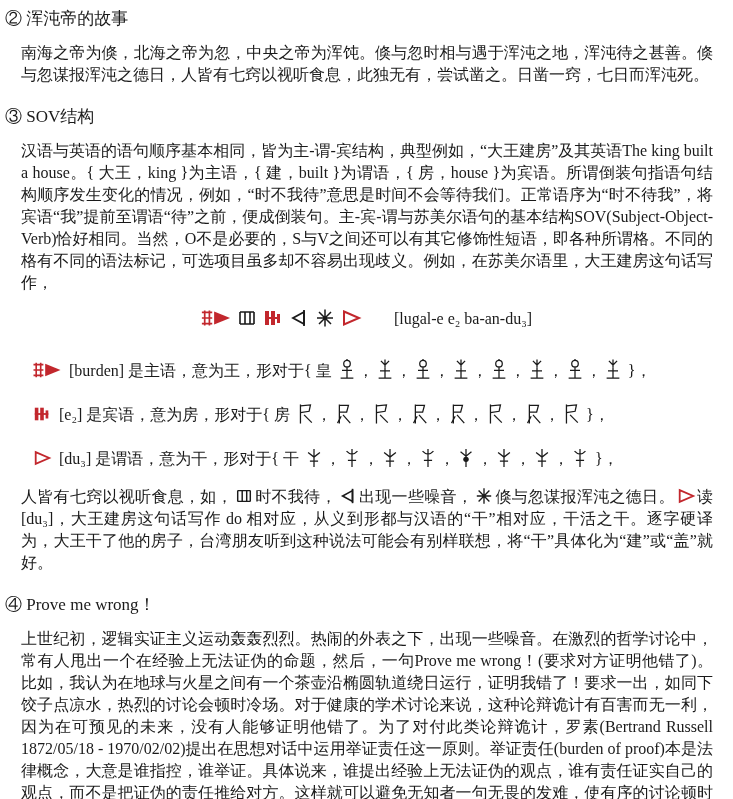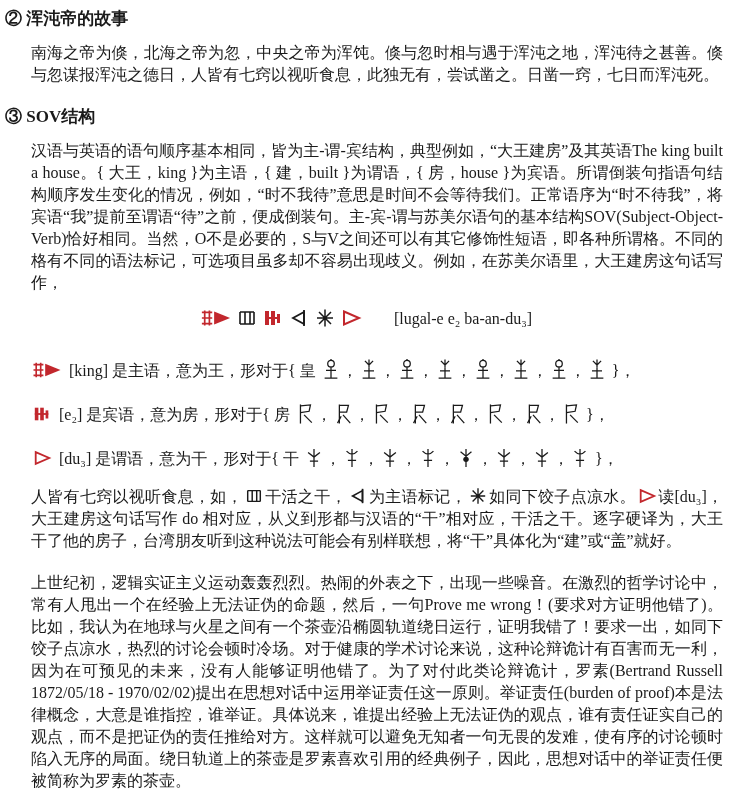--- a/index.html
+++ b/index.html
@@ -10,26 +10,26 @@
   *{box-sizing:border-box;}
   html,body{margin:0;padding:0;}
   body{
     width:733px;height:799px;overflow:hidden;
     background:var(--bg);color:var(--text);
     font-family:"Liberation Serif","DejaVu Serif",serif;
     font-size:16px;line-height:22px;
   }
   .page{padding:8px 6px 0 5px;}
   .section-heading{
-    font-size:17px;font-weight:bold;line-height:22px;
+    font-size:17px;font-weight:normal;line-height:22px;
     margin:0 0 12px 0;
   }
   .h-gap-top{margin-top:4px;}
   .para{
-    margin:0 0 20px 26px;width:692px;
+    margin:0 0 20px 16px;width:692px;
     line-height:22px;text-align:justify;
   }
   .para.tight{margin-bottom:14px;}
   
   .cune-line{
     text-align:center;margin:14px 0 20px 0;height:26px;
   }
   .cune-line .caption{margin-left:28px;}
   
   svg.cune{width:22px;height:18px;vertical-align:-3px;color:var(--text);}
@@ -156,21 +156,21 @@
       </svg>
     <svg class="cune lg red">
         <use href="#cu-du3"></use>
       </svg>
     <span class="caption">[lugal-e e₂ ba-an-du₃]</span>
   </div>
 
   <div class="gloss-row">
     <svg class="cune wide red lead-sign">
         <use href="#cu-lugal"></use>
-      </svg><span>[king] 是主语，意为王，形对于{ 皇</span>
+      </svg><span>[burden] 是主语，意为王，形对于{ 皇</span>
     <svg class="oracle">
         <use href="#og-huang-a"></use>
       </svg><span class="sep">，</span><svg class="oracle">
         <use href="#og-huang-b"></use>
       </svg><span class="sep">，</span><svg class="oracle">
         <use href="#og-huang-a"></use>
       </svg><span class="sep">，</span><svg class="oracle">
         <use href="#og-huang-b"></use>
       </svg><span class="sep">，</span><svg class="oracle">
         <use href="#og-huang-a"></use>
@@ -227,23 +227,24 @@
       </svg><span class="sep">，</span><svg class="oracle">
         <use href="#og-gan-a"></use>
       </svg><span class="sep">，</span><svg class="oracle">
         <use href="#og-gan-b"></use>
       </svg>
     <span>}，</span>
   </div>
 
   <p class="para"><span>人皆有七窍以视听食息，如，</span><svg class="cune">
         <use href="#cu-e"></use>
-      </svg><span>干活之干，</span><svg class="cune">
+      </svg><span>时不我待，</span><svg class="cune">
         <use href="#cu-ba"></use>
-      </svg><span>为主语标记，</span><svg class="cune">
+      </svg><span>出现一些噪音，</span><svg class="cune">
         <use href="#cu-an"></use>
-      </svg><span>如同下饺子点凉水。</span><svg class="cune red">
+      </svg><span>倏与忽谋报浑沌之德日。</span><svg class="cune red">
         <use href="#cu-du3"></use>
       </svg><span>读[du₃]，大王建房这句话写作 do 相对应，从义到形都与汉语的“干”相对应，干活之干。逐字硬译为，大王干了他的房子，台湾朋友听到这种说法可能会有别样联想，将“干”具体化为“建”或“盖”就好。</span></p>
 
+  <h2 class="section-heading h-gap-top">④ Prove me wrong！</h2>
   <p class="para">上世纪初，逻辑实证主义运动轰轰烈烈。热闹的外表之下，出现一些噪音。在激烈的哲学讨论中，常有人甩出一个在经验上无法证伪的命题，然后，一句Prove me wrong！(要求对方证明他错了)。比如，我认为在地球与火星之间有一个茶壶沿椭圆轨道绕日运行，证明我错了！要求一出，如同下饺子点凉水，热烈的讨论会顿时冷场。对于健康的学术讨论来说，这种论辩诡计有百害而无一利，因为在可预见的未来，没有人能够证明他错了。为了对付此类论辩诡计，罗素(Bertrand Russell 1872/05/18 - 1970/02/02)提出在思想对话中运用举证责任这一原则。举证责任(burden of proof)本是法律概念，大意是谁指控，谁举证。具体说来，谁提出经验上无法证伪的观点，谁有责任证实自己的观点，而不是把证伪的责任推给对方。这样就可以避免无知者一句无畏的发难，使有序的讨论顿时陷入无序的局面。绕日轨道上的茶壶是罗素喜欢引用的经典例子，因此，思想对话中的举证责任便被简称为罗素的茶壶。</p>
 
 </div>
 
 </body></html>

